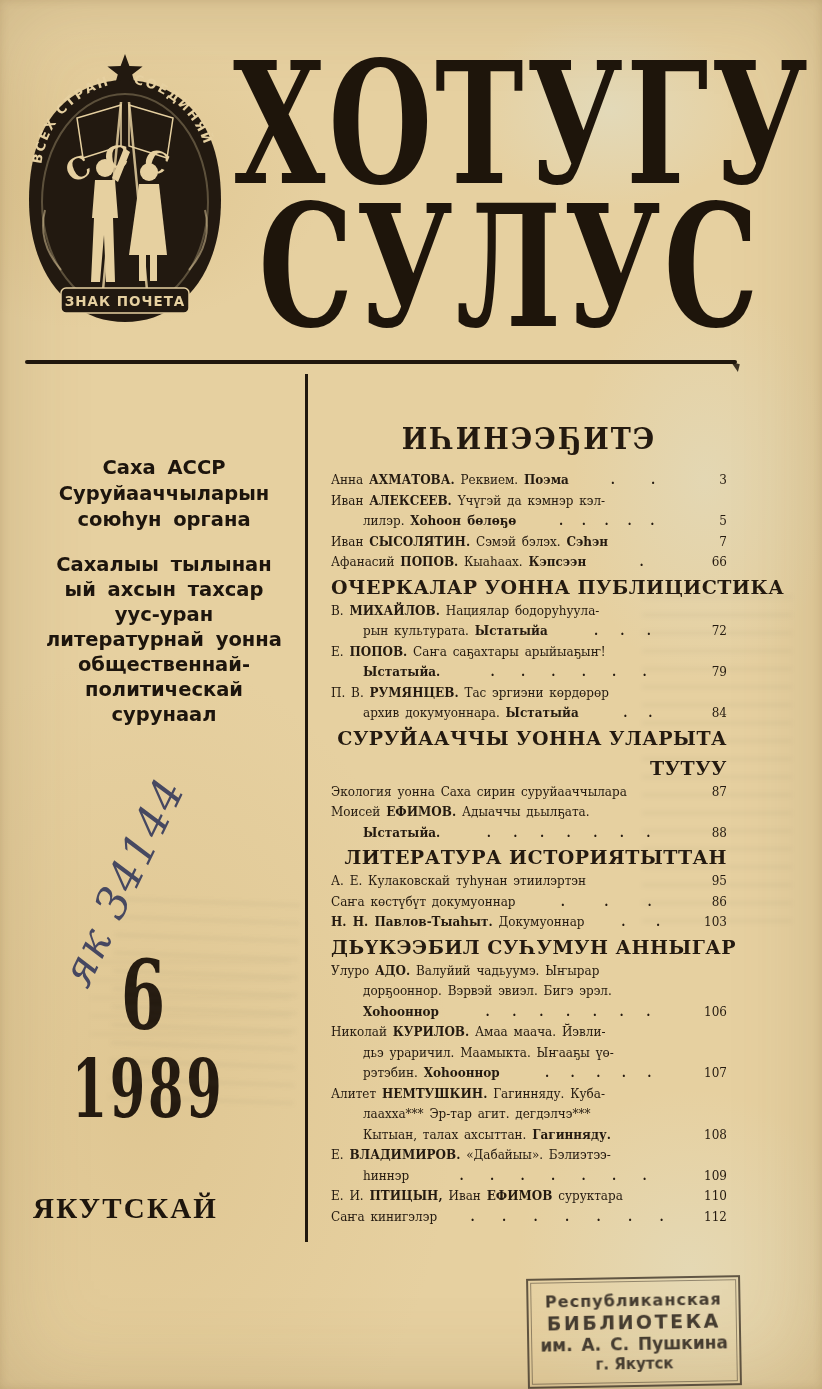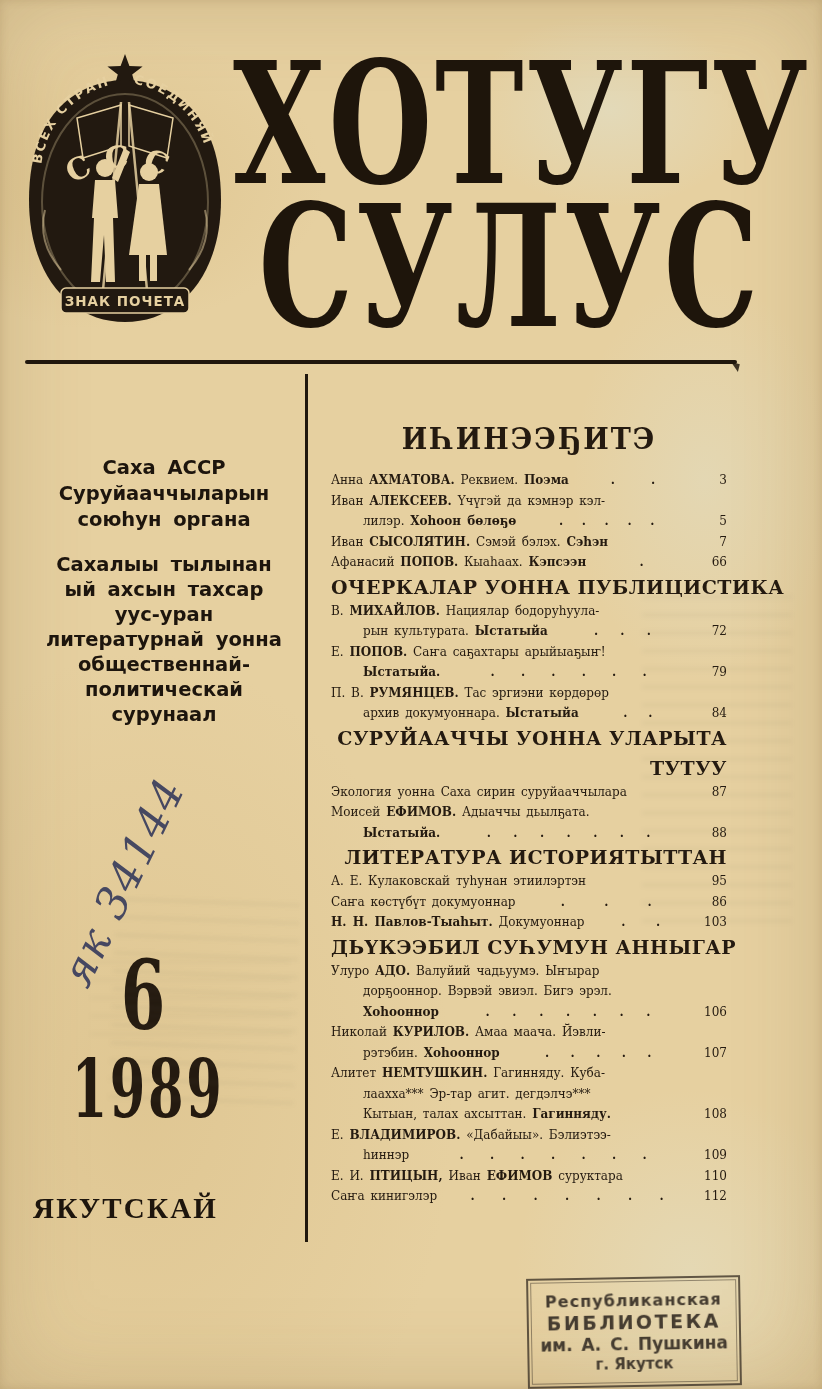--- a/index.html
+++ b/index.html
@@ -274,20 +274,23 @@
             <span>.</span>
             <span>.</span>
             <span>.</span>
           </span>
           <span class="pageno">106</span>
         </div>
         <div class="toc-line">
           <span><span>Николай </span><span class="b">КУРИЛОВ.</span><span> Амаа маача. Йэвли-</span></span>
         </div>
         <div class="toc-line ind">
+          <span><span>дьэ ураричил. Маамыкта. Ыҥааҕы үө-</span></span>
+        </div>
+        <div class="toc-line ind">
           <span><span>рэтэбин. </span><span class="b">Хоһооннор</span></span>
           <span class="leader">
             <span>.</span>
             <span>.</span>
             <span>.</span>
             <span>.</span>
             <span>.</span>
           </span>
           <span class="pageno">107</span>
         </div>

